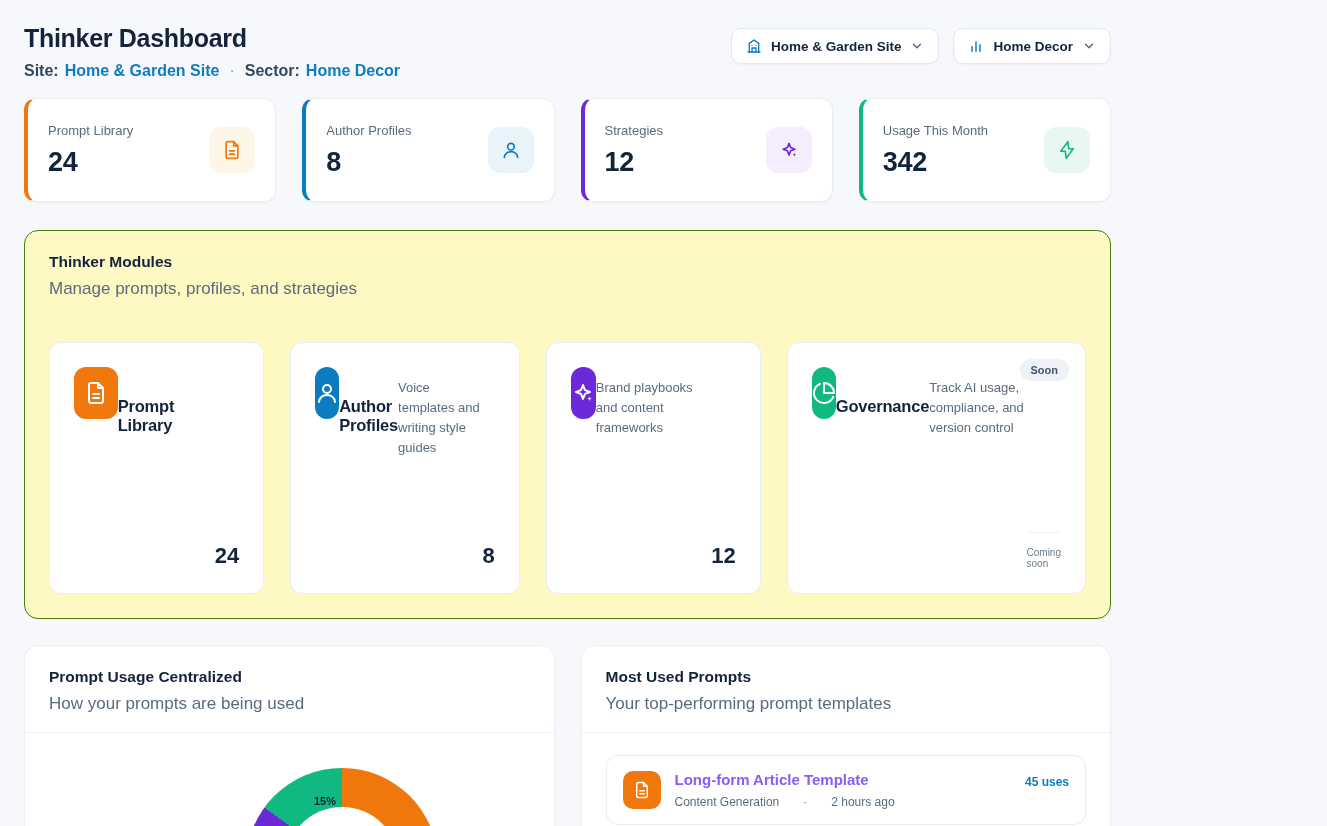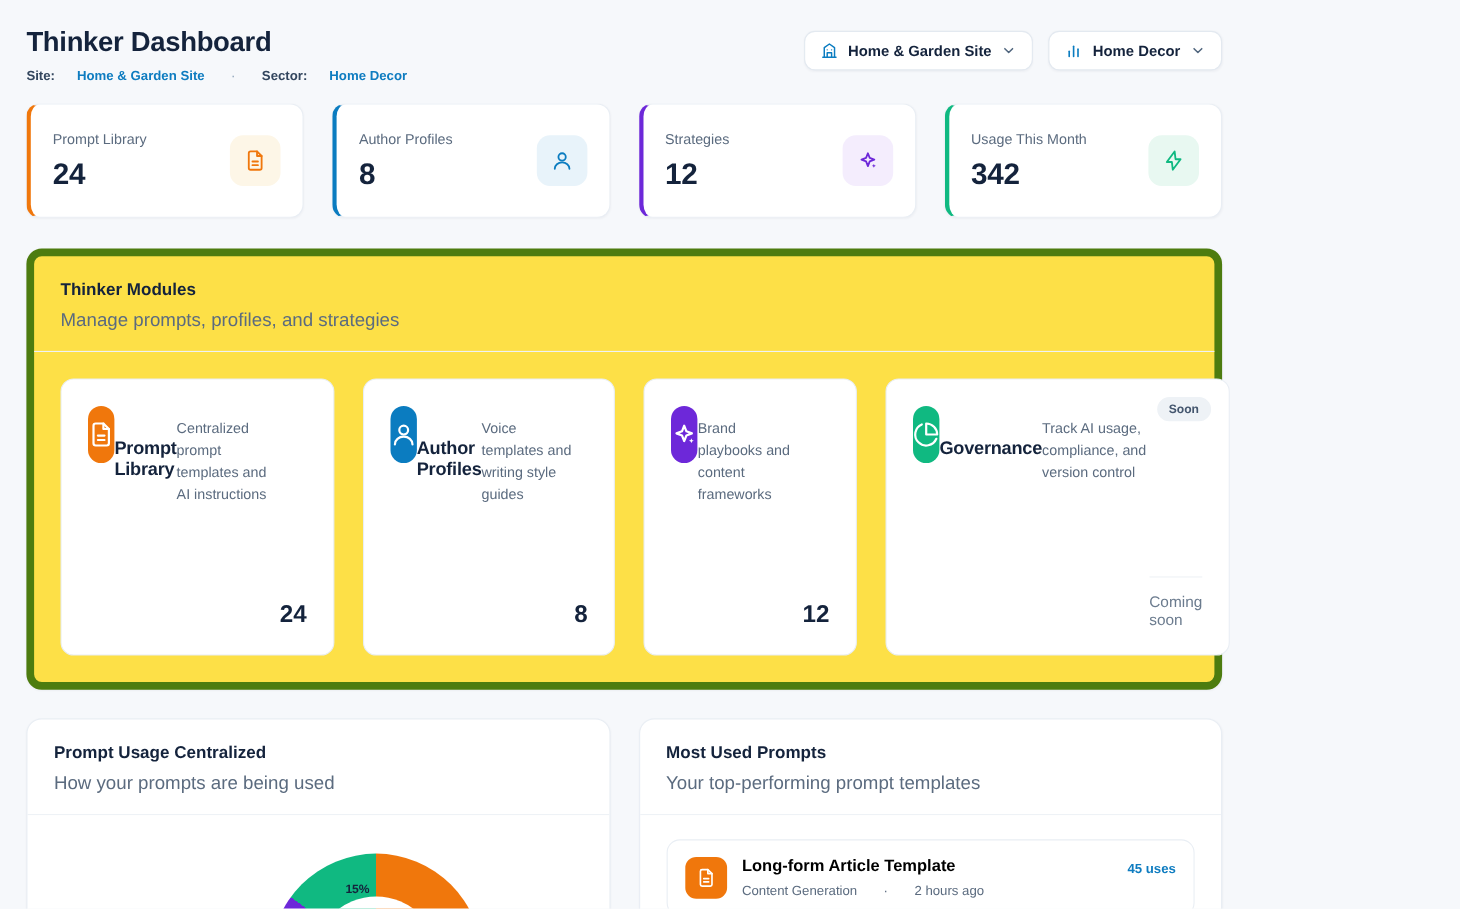--- a/index.html
+++ b/index.html
@@ -7,21 +7,21 @@
   body {
     font-family:"Liberation Sans","DejaVu Sans",sans-serif;
     background:#f6f8fb;
     color:#16263d;
   }
   .page { width:1135px; height:826px; padding:24px; overflow:hidden; }
 
   
   .header { display:flex; justify-content:space-between; align-items:flex-start; }
   .page-title { font-size:25px; font-weight:800; color:#14233c; letter-spacing:-.3px; }
-  .subtitle { margin-top:9px; font-size:12px; color:#33465e; display:flex; gap:20px; align-items:center; }
+  .subtitle { margin-top:9px; font-size:16px; color:#33465e; display:flex; gap:6px; align-items:center; }
   .subtitle .lbl { font-weight:700; }
   .subtitle a { color:#0e7cc0; font-weight:700; text-decoration:none; cursor:pointer; }
   .subtitle .dot { color:#8aa0b6; margin:0 4px; }
   .header-actions { display:flex; gap:14px; margin-top:4px; }
   .hbtn {
     display:flex; align-items:center; gap:9px;
     background:#fff; border:1px solid #e3e9f0; border-radius:10px;
     padding:9px 14px; font-size:13.5px; font-weight:700; color:#14233c;
     box-shadow:0 1px 2px rgba(20,35,60,.04); cursor:pointer;
   }
@@ -46,21 +46,21 @@
   }
 
   
   .orange { --c:#f0770c; --cl:#fdf6e7; }
   .blue   { --c:#0b7cc0; --cl:#e8f3fa; }
   .purple { --c:#6d28d9; --cl:#f4edfd; }
   .green  { --c:#10b981; --cl:#e8f8f1; }
 
   
   .panel {
-    background:#fde047; border:7px solid #4d7c0f; border-radius:14px;
+    background:#fef9c3; border:1px solid #4d7c0f; border-radius:14px;
     box-shadow:0 1px 2px rgba(20,35,60,.04); margin-top:28px;
   }
   .panel-head { padding:22px 24px 18px; border-bottom:1px solid #eef2f6; }
   .panel-title { font-size:15.5px; font-weight:700; color:#14233c; }
   .panel-sub { font-size:17px; color:#5b6b7f; margin-top:8px; }
   .modules-body { padding:24px; display:grid; grid-template-columns:repeat(4,1fr); gap:26px; }
   .module-card {
     position:relative; border:1px solid #e9eef4; border-radius:12px;
     padding:24px; min-height:252px; display:flex; flex-direction:row;
     background:#fff; cursor:pointer;
@@ -70,21 +70,21 @@
     display:flex; align-items:center; justify-content:center;
   }
   .module-title { font-size:16.5px; font-weight:800; color:#14233c; margin-top:30px; letter-spacing:-.2px; }
   .module-desc { font-size:13px; color:#5b6b7f; line-height:1.55; margin-top:11px; }
   .module-count { font-size:22px; font-weight:800; color:#14233c; margin-top:auto; }
   .soon-badge {
     position:absolute; top:16px; right:16px;
     background:#eef2f6; color:#44566e; font-size:11px; font-weight:700;
     border-radius:999px; padding:5px 11px;
   }
-  .module-footer { margin-top:auto; border-top:1px solid #eef2f6; padding-top:14px; font-size:14px; color:#6b7b8e; }
+  .module-footer { margin-top:auto; border-top:1px solid #eef2f6; padding-top:14px; font-size:10px; color:#6b7b8e; }
 
   
   .bottom { display:grid; grid-template-columns:1fr 1fr; gap:26px; margin-top:26px; }
   .bcard { background:#fff; border:1px solid #e9eef4; border-radius:14px; box-shadow:0 1px 2px rgba(20,35,60,.04); min-height:420px; }
 
   .chart-area { position:relative; height:320px; }
   .donut {
     position:absolute; left:221px; top:35px; width:192px; height:192px; border-radius:50%;
   }
   .donut::after { content:""; position:absolute; inset:39px; background:#fff; border-radius:50%; }
@@ -97,21 +97,21 @@
   .prompt-item {
     display:flex; align-items:center; gap:14px;
     border:1px solid #e9eef4; border-radius:12px; padding:15px 16px;
     background:#fff; cursor:pointer;
   }
   .prompt-item-icon {
     width:38px; height:38px; border-radius:10px; background:var(--c); color:#fff;
     display:flex; align-items:center; justify-content:center; flex:0 0 auto;
   }
   .prompt-item-main { flex:1; }
-  .prompt-item-title { font-size:15px; font-weight:800; color:#000000; }
+  .prompt-item-title { font-size:15px; font-weight:800; color:#8b5cf6; }
   .prompt-item-meta { display:flex; align-items:center; gap:24px; margin-top:7px; font-size:12px; color:#5b6b7f; }
   .prompt-item-uses { font-size:12px; font-weight:800; color:#0e7cc0; align-self:flex-start; margin-top:4px; }
 </style>
 </head>
 <body>
 
 <div class="page">
 
   <div class="header">
     <div>
@@ -223,21 +223,20 @@
 
       <div class="module-card orange">
         <div class="module-icon">
           <svg width="24" height="24" viewBox="0 0 24 24" fill="none" stroke="currentColor" stroke-width="2" stroke-linecap="round" stroke-linejoin="round">
               <path d="M14 2H7a2 2 0 0 0-2 2v16a2 2 0 0 0 2 2h10a2 2 0 0 0 2-2V7z"></path>
               <path d="M14 2v5h5"></path>
               <path d="M9 13h6M9 17h6"></path>
             </svg>
         </div>
         <div class="module-title">Prompt Library</div>
-        <div class="module-desc">Centralized prompt templates and AI instructions</div>
         <div class="module-count">24</div>
       </div>
 
       <div class="module-card blue">
         <div class="module-icon">
           <svg width="24" height="24" viewBox="0 0 24 24" fill="none" stroke="currentColor" stroke-width="2" stroke-linecap="round" stroke-linejoin="round">
               <circle cx="12" cy="8" r="4"></circle>
               <path d="M4 21c0-4 3.6-7 8-7s8 3 8 7"></path>
             </svg>
         </div>

